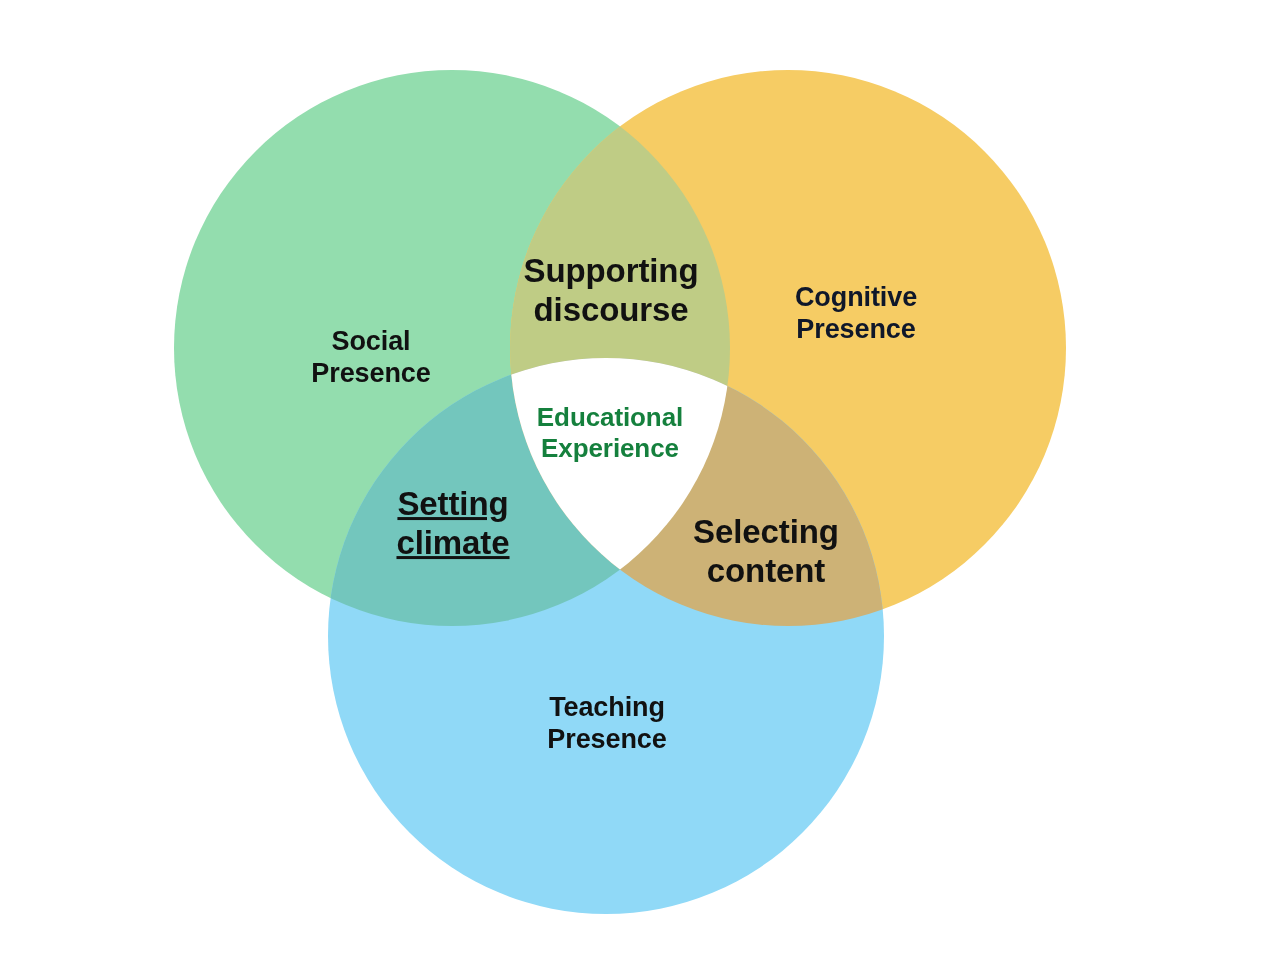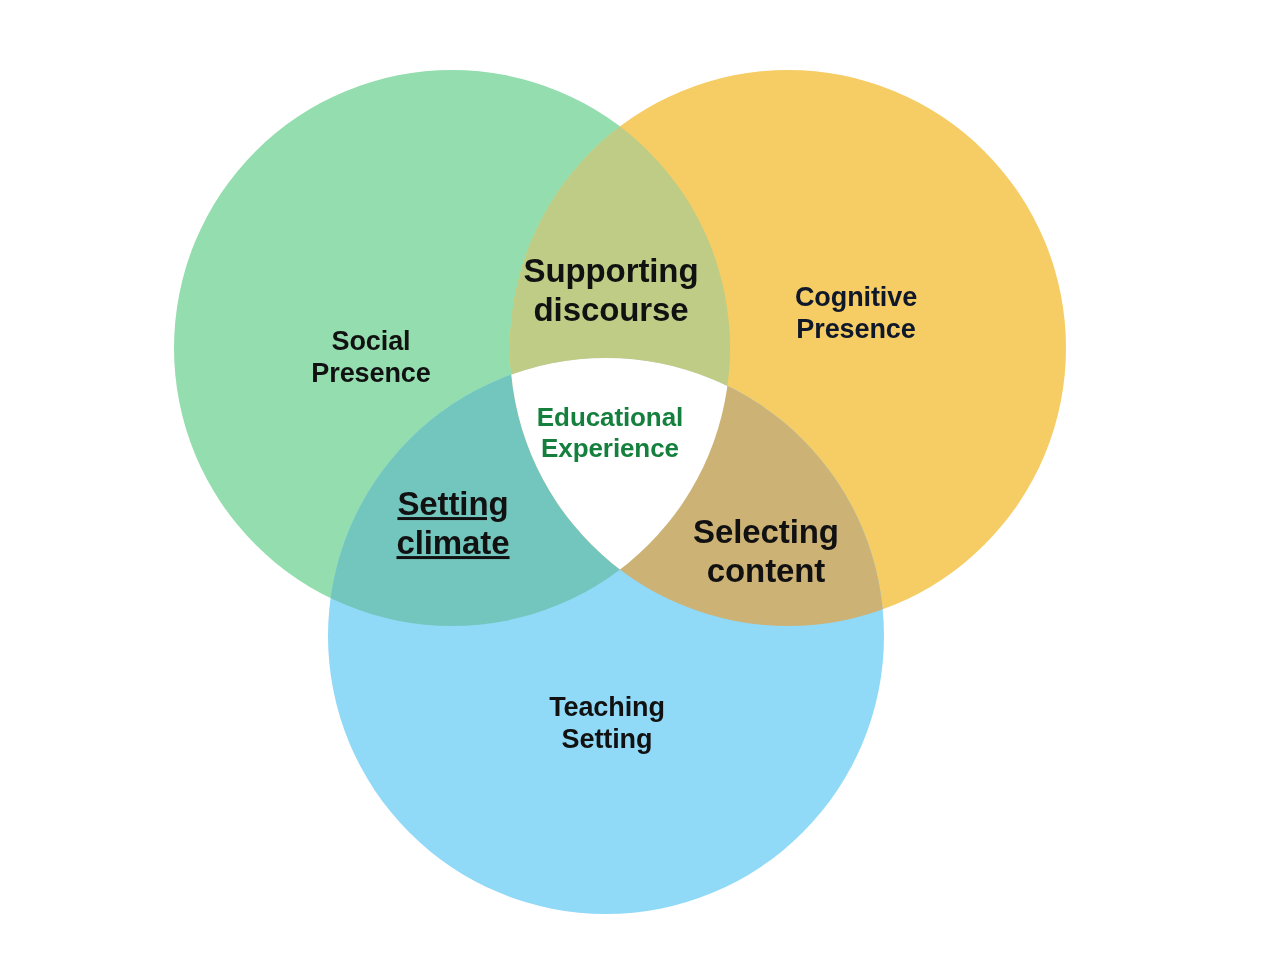--- a/index.html
+++ b/index.html
@@ -88,21 +88,21 @@
         <circle id="ov-center" cx="606" cy="636" r="278" fill="#ffffff"></circle>
       </g>
     </g>
   </svg>
 
   <div class="venn-label label-primary" id="lbl-social" style="left: 371px; top: 314px; color: rgb(17, 17, 17); margin-top: 44px;">Social
 Presence</div>
   <div class="venn-label label-primary" id="lbl-cognitive" style="left: 856px; top: 314px; color: #0f172a;">Cognitive
 Presence</div>
   <div class="venn-label label-primary" id="lbl-teaching" style="left: 607px; top: 724px; color: rgb(17, 17, 17);">Teaching
-Setting</div>
+Presence</div>
 
   <div class="venn-label label-overlap" id="lbl-supporting" style="left: 611px; top: 271px; color: rgb(17, 17, 17);">Supporting
 discourse</div>
   <div class="venn-label label-overlap" id="lbl-setting" style="left: 453px; top: 504px; color: rgb(17, 17, 17); text-decoration: underline;">Setting
 climate</div>
   <div class="venn-label label-overlap" id="lbl-selecting" style="left: 766px; top: 532px; color: rgb(17, 17, 17);">Selecting
 content</div>
 
   <div class="venn-label label-center" id="lbl-center" style="left: 610px; top: 433px; color: #15803d;">Educational
 Experience</div>

